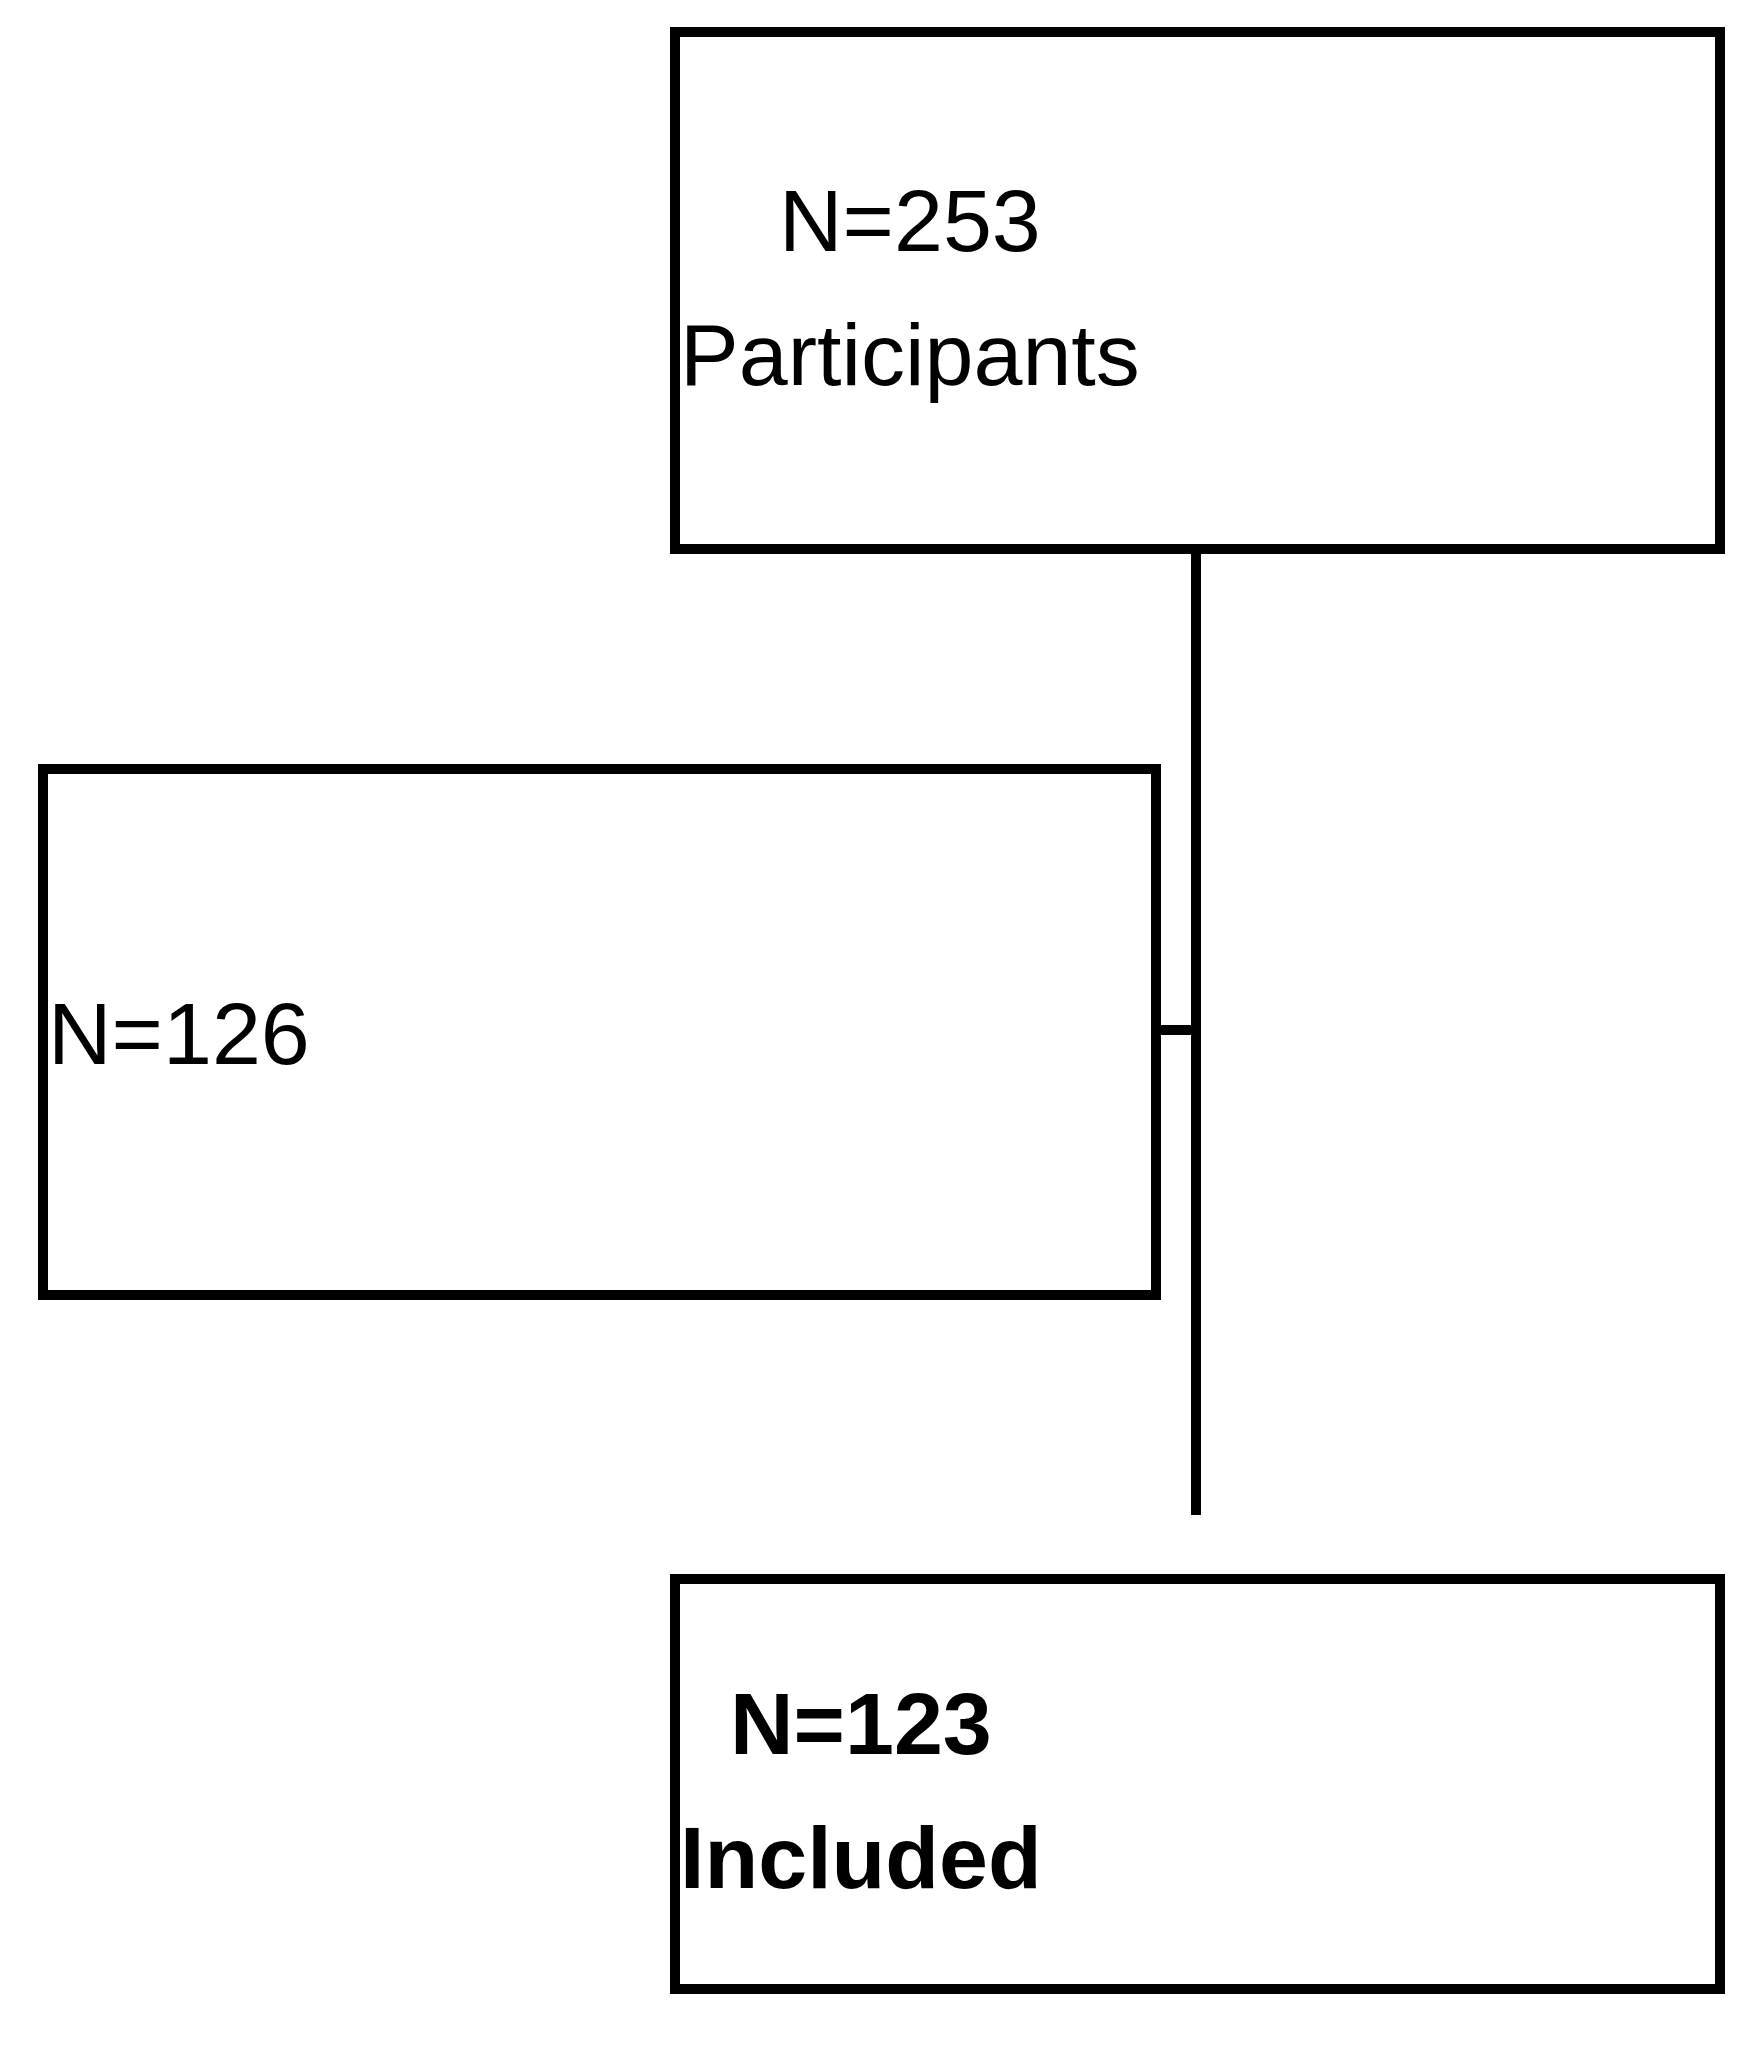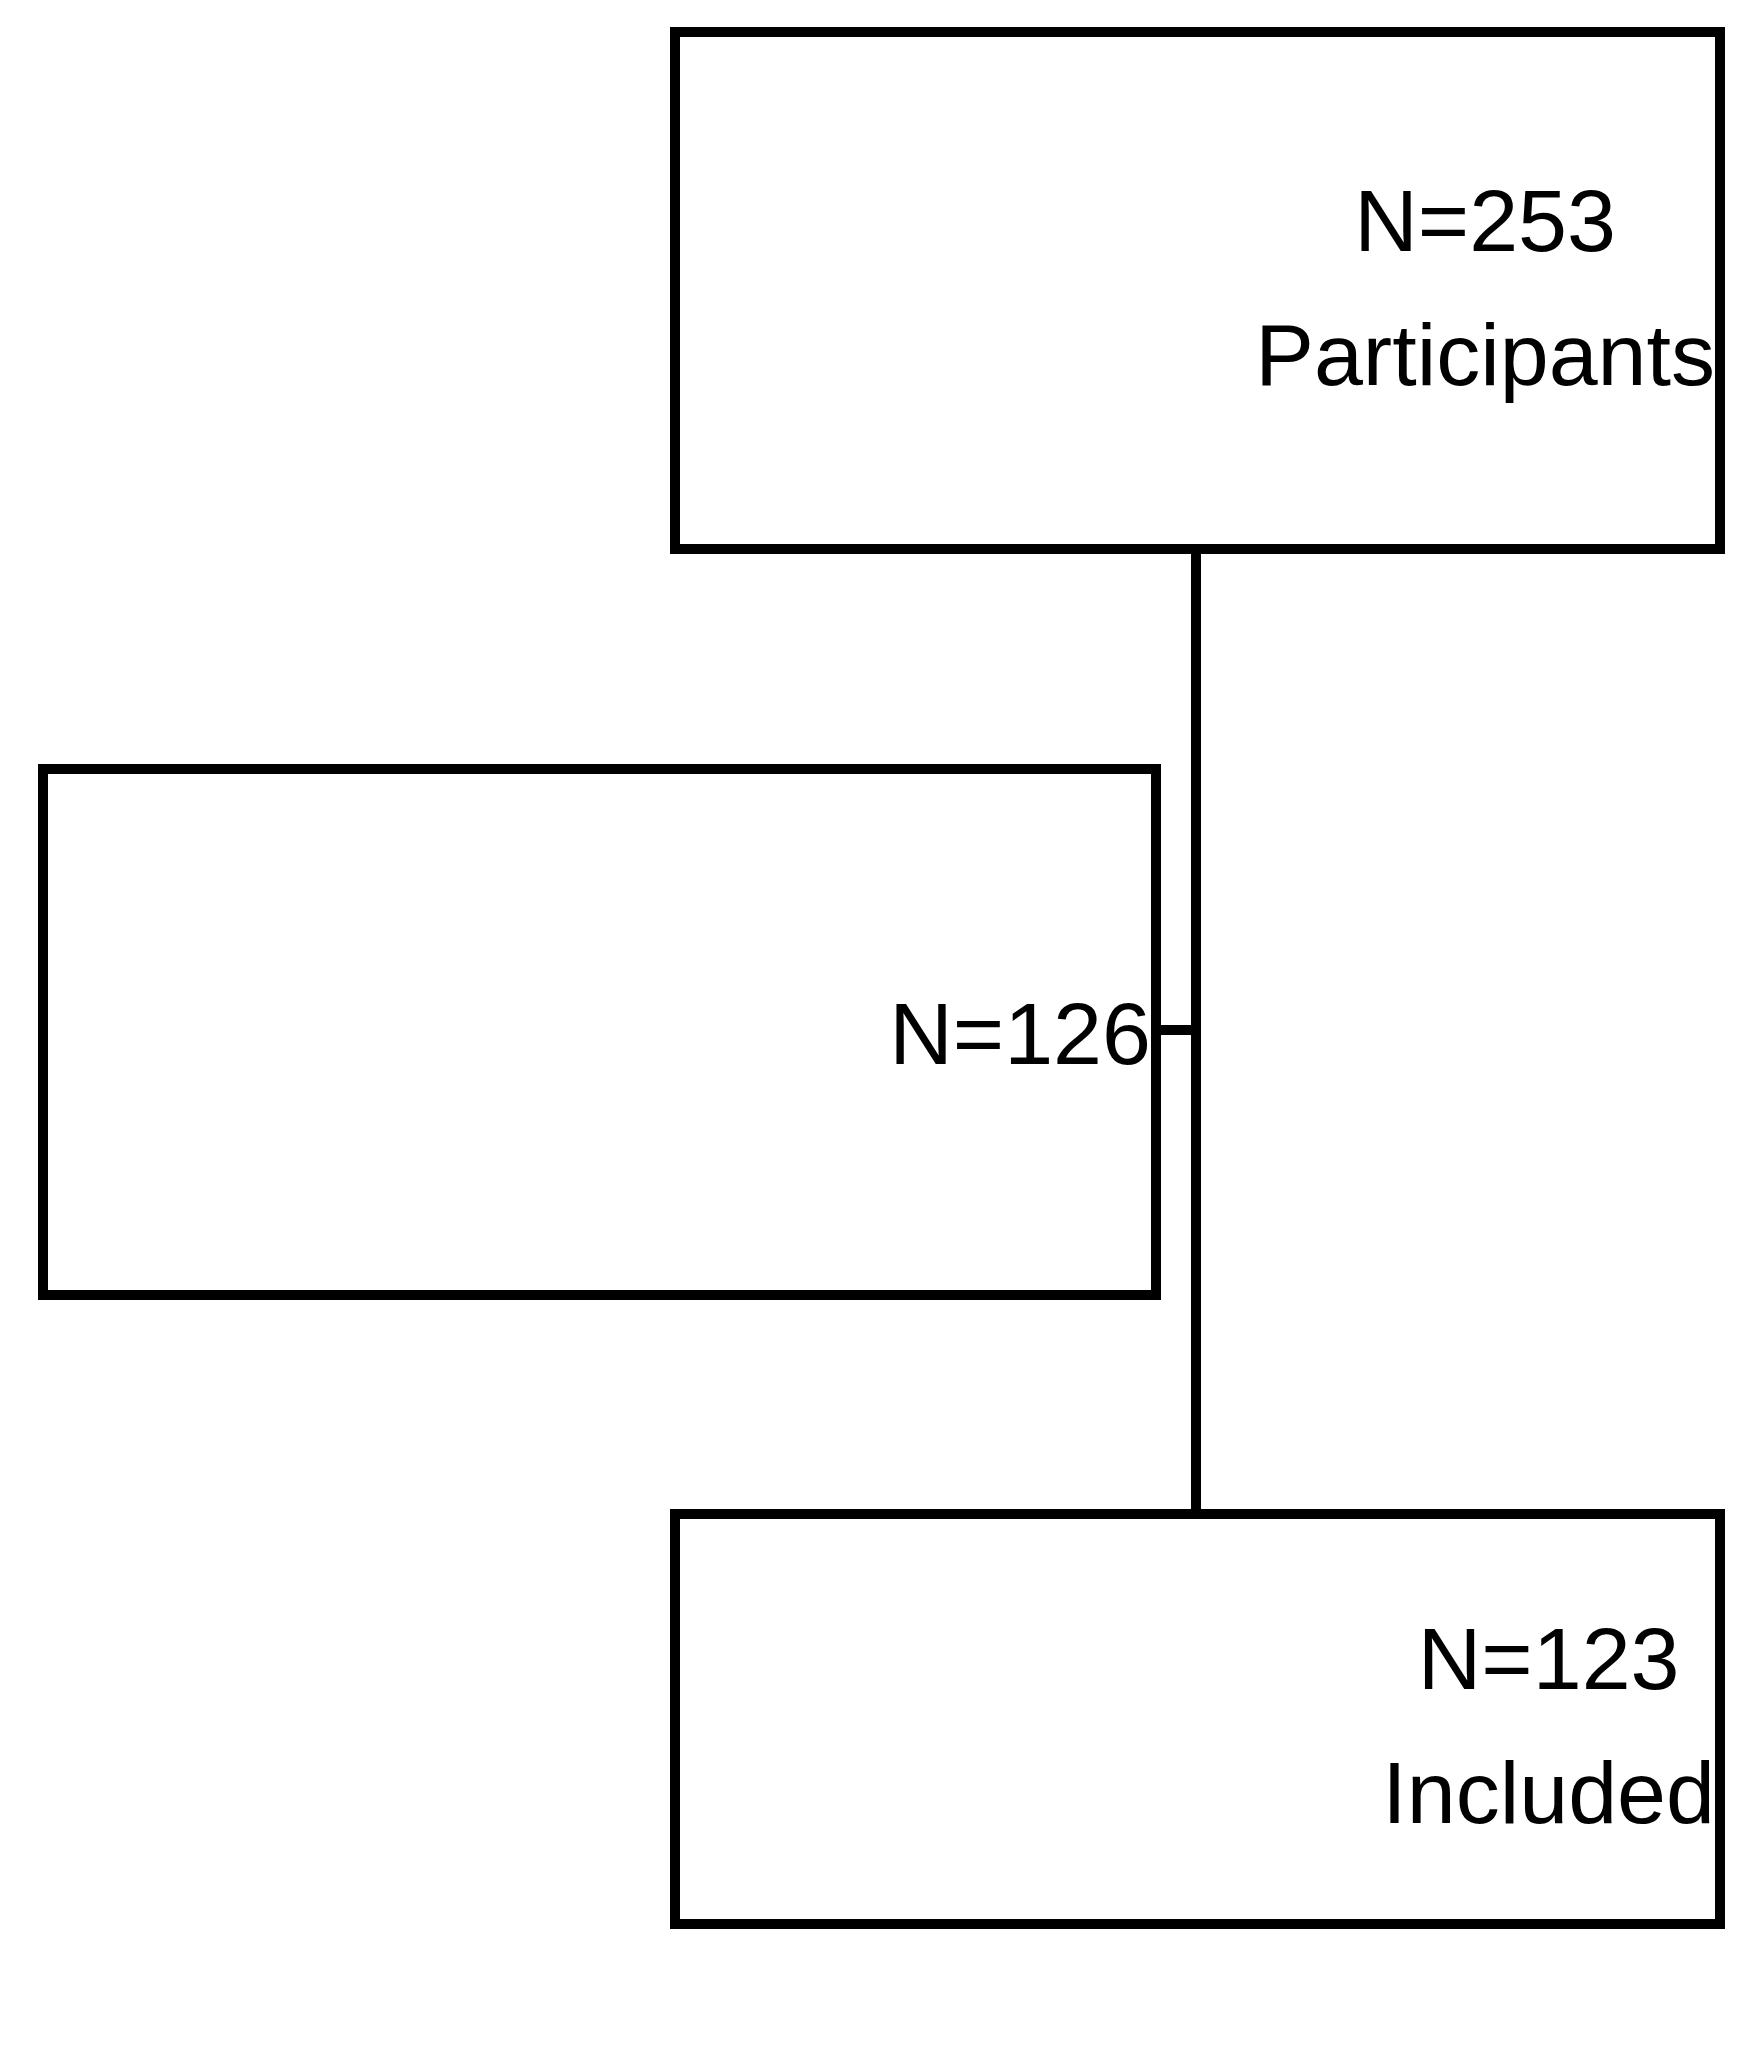--- a/index.html
+++ b/index.html
@@ -17,21 +17,21 @@
     background: #ffffff;
     overflow: hidden;
   }
   .node-box {
     position: absolute;
     box-sizing: border-box;
     background: #ffffff;
     border: 10px solid #000000;
     display: flex;
     flex-direction: column;
-    align-items: flex-end;
+    align-items: flex-start;
     justify-content: center;
     z-index: 3;
   }
   .node-line {
     display: block;
     color: #000000;
     font-size: 88px;
     line-height: 1.52;
     letter-spacing: 0px;
     white-space: nowrap;
@@ -53,23 +53,24 @@
     top: 764px;
     width: 1123px;
     height: 536px;
   }
   #box-excluded .node-text {
     margin-top: 4px;
   }
   
   #box-included {
     left: 670px;
-    top: 1509px;
+    top: 1574px;
     width: 1055px;
     height: 420px;
+    font-weight: bold;
   }
   #box-included .node-text {
     margin-top: 14px;
   }
   
   .connector {
     position: absolute;
     background: #000000;
     z-index: 1;
   }

